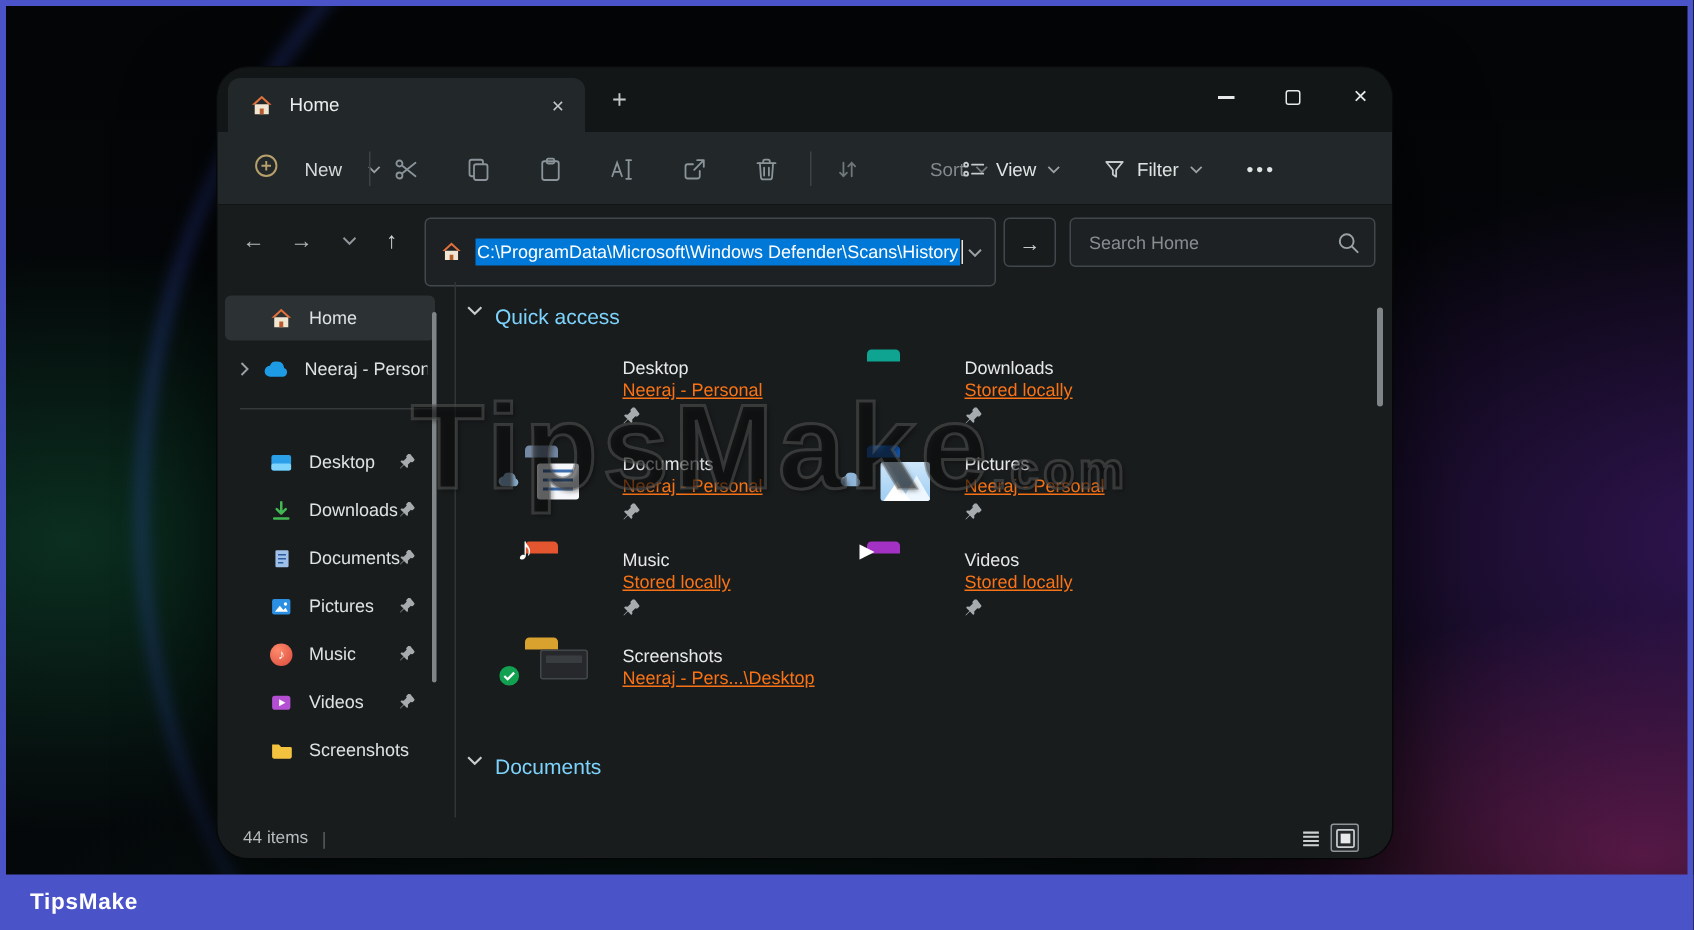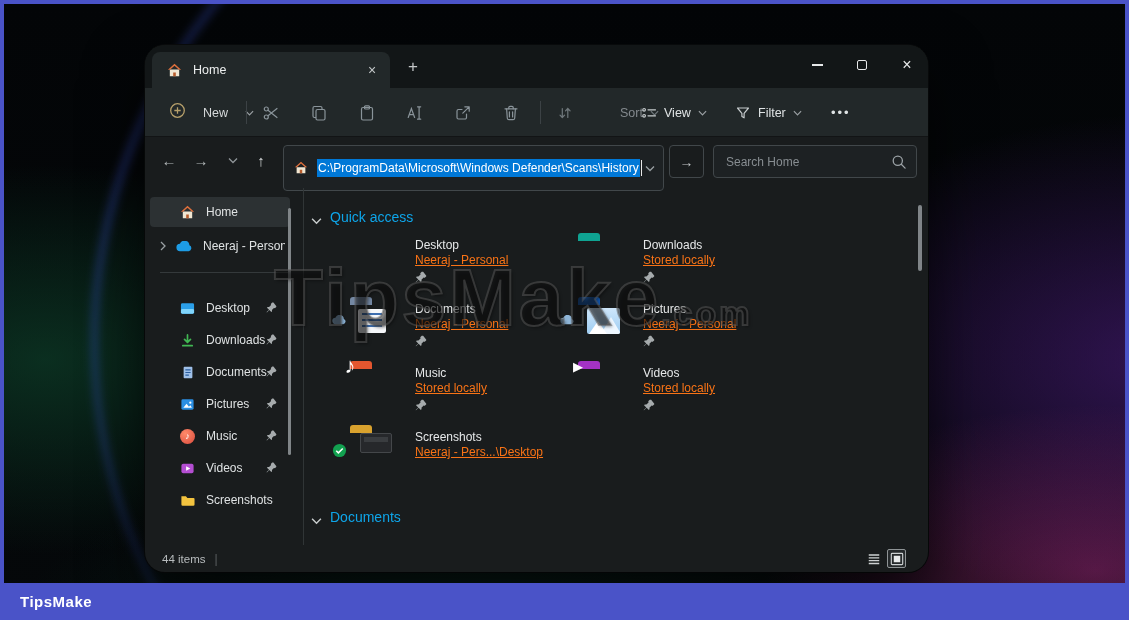--- a/index.html
+++ b/index.html
@@ -98,22 +98,22 @@
   .side-item.has-chev .si-ico { margin-left:8px; }
   .si-label { margin-left:10px; font-size:12px; color:#dfe2e3; white-space:nowrap; overflow:hidden; }
   .clip { max-width:82px; }
   .si-pin { position:absolute; right:13px; top:9px; display:flex; }
   .side-div { position:absolute; left:15px; top:227px; width:128px; height:1px; background:#34393b; }
   .scroll { position:absolute; background:#808588; border-radius:2px; }
   .sb-side { left:143px; top:163px; width:3px; height:247px; }
   .sb-main { left:773px; top:160px; width:4px; height:66px; }
 
   
-  .sec-h { position:absolute; left:166px; display:flex; align-items:flex-end; gap:8px;
-    color:#0ea5e9; font-size:14px; height:22px; }
+  .sec-h { position:absolute; left:166px; display:flex; align-items:flex-start; gap:8px;
+    color:#7dd3fc; font-size:14px; height:22px; }
   .tiles { position:absolute; left:205px; top:193px; display:grid;
     grid-template-columns:228px 228px; grid-auto-rows:64px; }
   .tile { position:relative; display:flex; align-items:flex-start; }
   .tiw { position:relative; width:52px; flex:none; margin-right:13px; }
   .t-name { font-size:12px; color:#e6e8e9; line-height:15px; white-space:nowrap; }
   .t-sub  { font-size:12px; color:#f97316; line-height:15px; white-space:nowrap;text-decoration:underline; }
   .t-pin  { margin-top:3px; height:13px; display:flex; }
   .badge  { position:absolute; left:-18px; top:13px; display:flex; }
 
   

